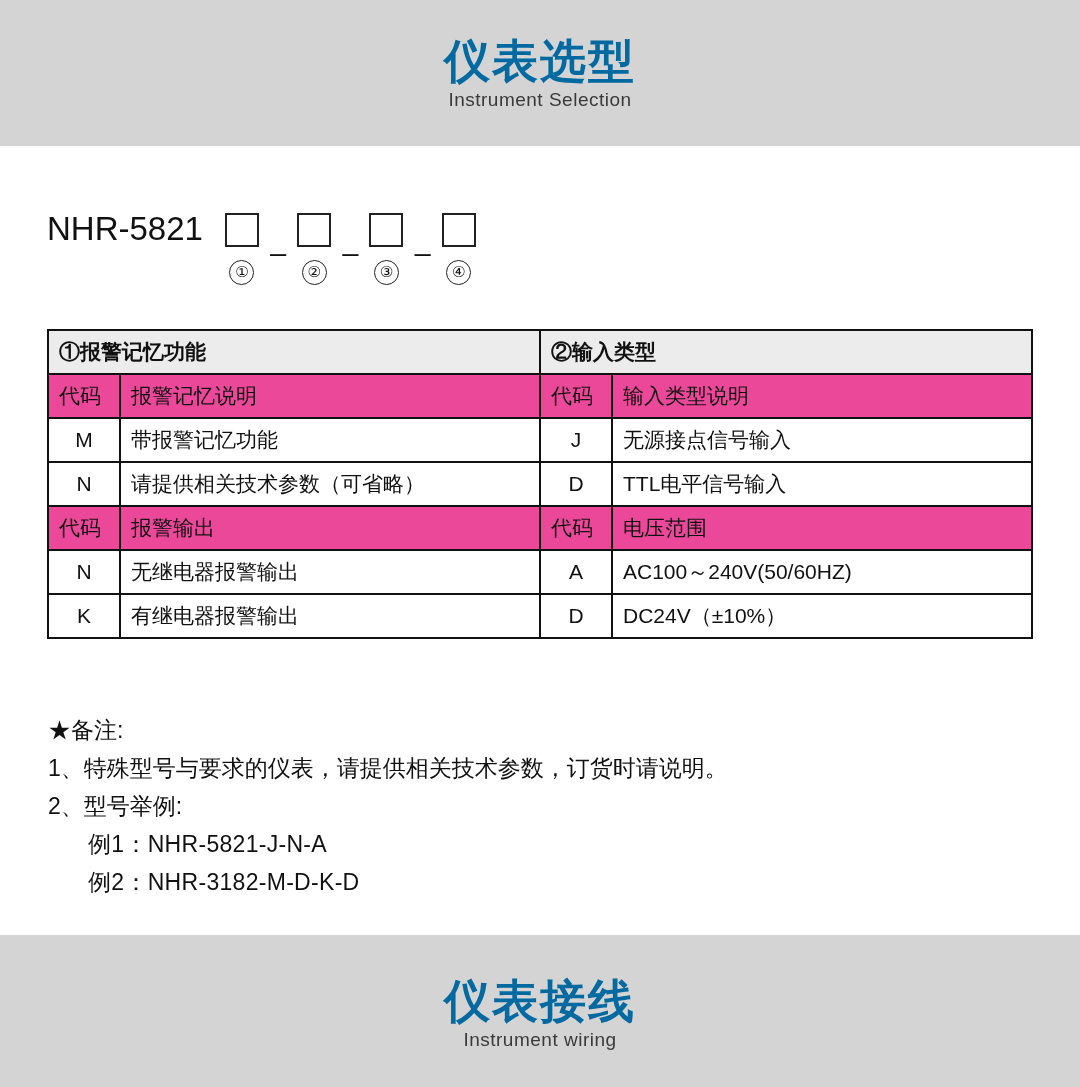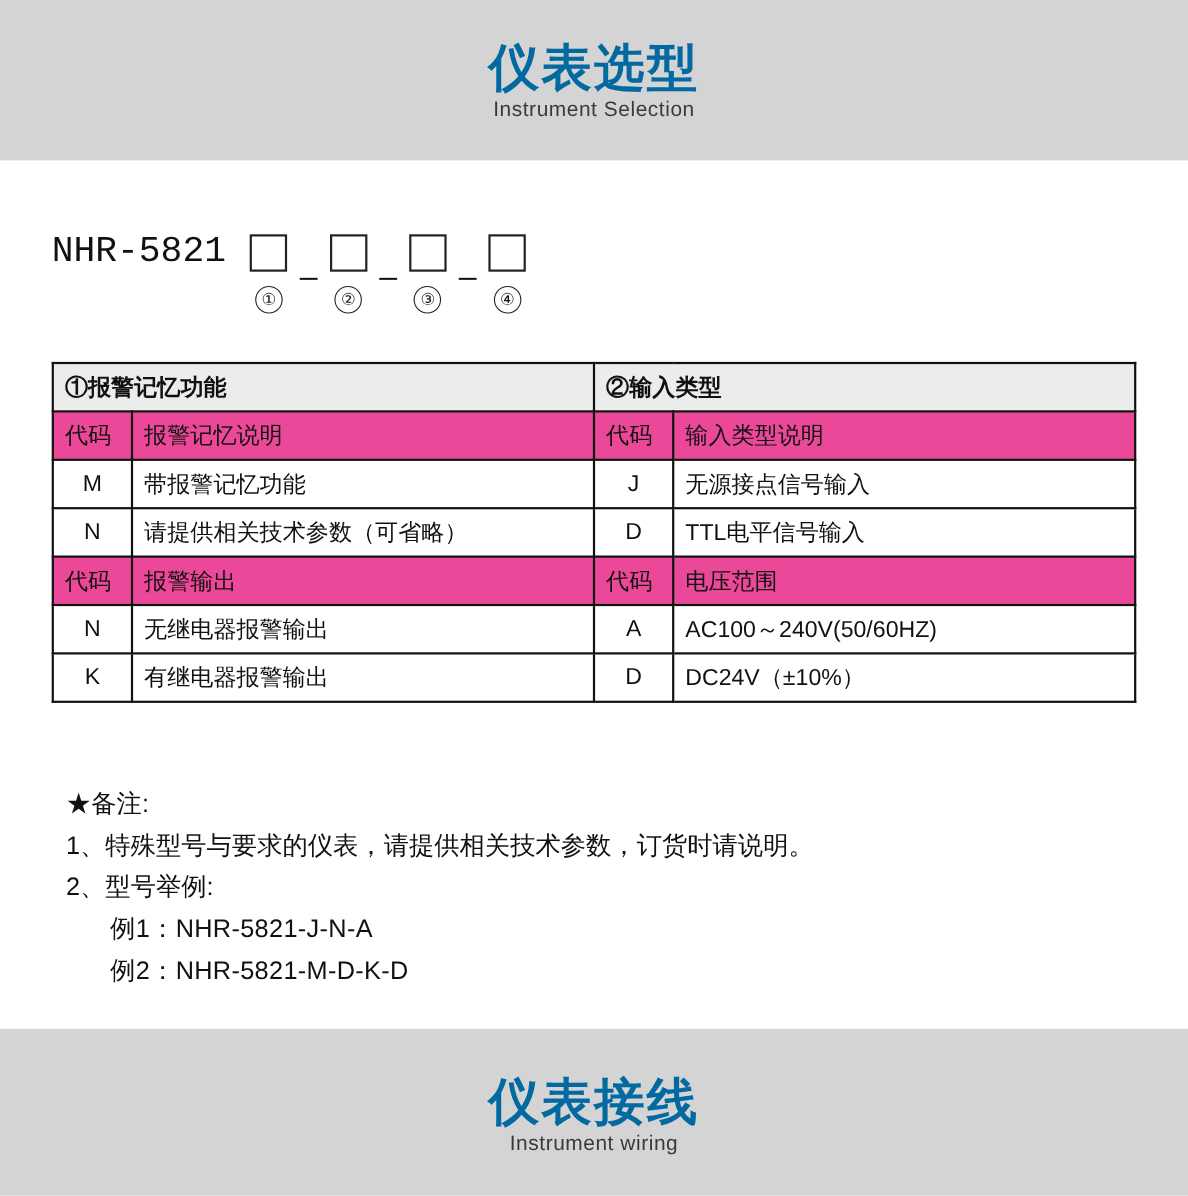--- a/index.html
+++ b/index.html
@@ -51,21 +51,21 @@
 
   
   .model-row {
     position: absolute;
     left: 47px;
     top: 60px;
     display: flex;
     align-items: flex-start;
   }
   .model-name {
-    font-family: Liberation Mono, monospace;
+    font-family: Liberation Sans, sans-serif;
     font-size: 33px;
     letter-spacing: 0px;
     color: #111;
     line-height: 46px;
     white-space: nowrap;
   }
   .code-boxes {
     display: flex;
     align-items: center;
     margin-left: 22px;
@@ -150,21 +150,21 @@
   }
   .col-code { width: 72px; }
   .col-desc { width: 420px; }
 
   
   table.sel td { border-width: 2px; }
 
   
   .notes {
     position: absolute;
-    left: 60px;
+    left: 48px;
     top: 565px;
     width: 1000px;
   }
   .note-line {
     font-size: 23px;
     color: #111;
     line-height: 38px;
     white-space: nowrap;
     font-family: "Liberation Sans", sans-serif;
   }
@@ -266,21 +266,21 @@
         <td class="desc-cell mono-val">DC24V（±10%）</td>
       </tr>
     </tbody>
   </table>
 
   <div class="notes">
     <div class="note-line note-star">★备注:</div>
     <div class="note-line">1、特殊型号与要求的仪表，请提供相关技术参数，订货时请说明。</div>
     <div class="note-line">2、型号举例:</div>
     <div class="note-line note-indent eg">例1：NHR-5821-J-N-A</div>
-    <div class="note-line note-indent eg">例2：NHR-5821-M-D-K-D</div>
+    <div class="note-line note-indent eg">例2：NHR-3182-M-D-K-D</div>
   </div>
 
 </div>
 
 <div class="banner banner-bottom">
   <div class="banner-cn">仪表接线</div>
   <div class="banner-en">Instrument wiring</div>
 </div>
 
 </body></html>

